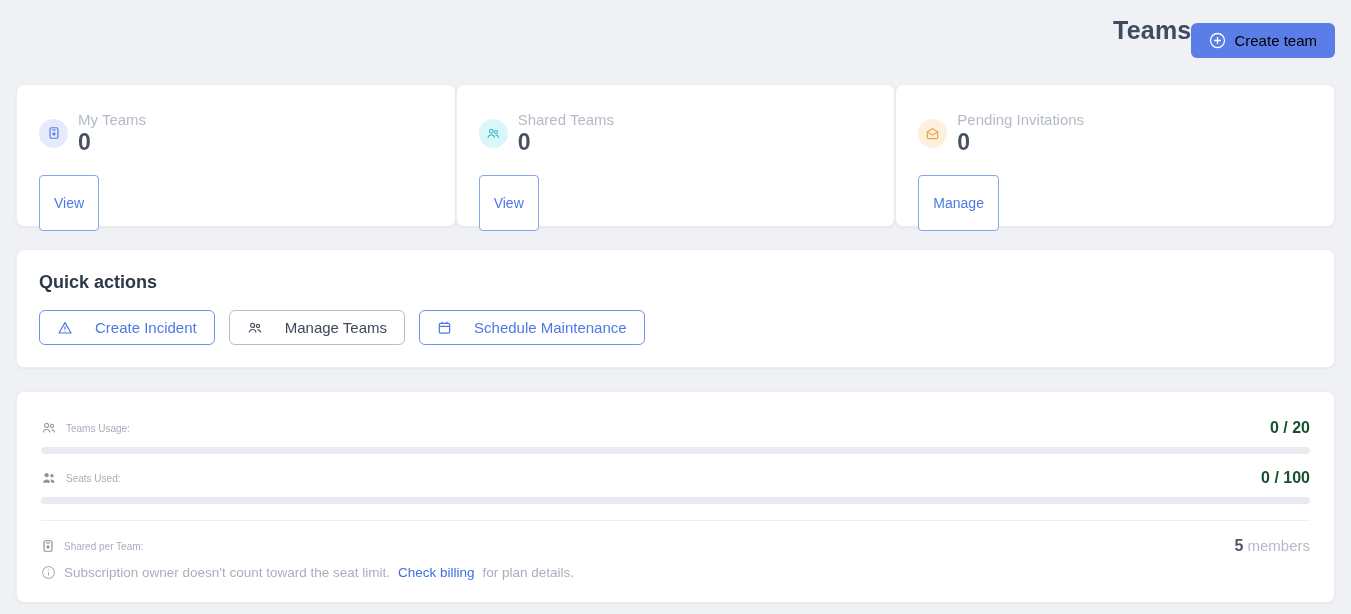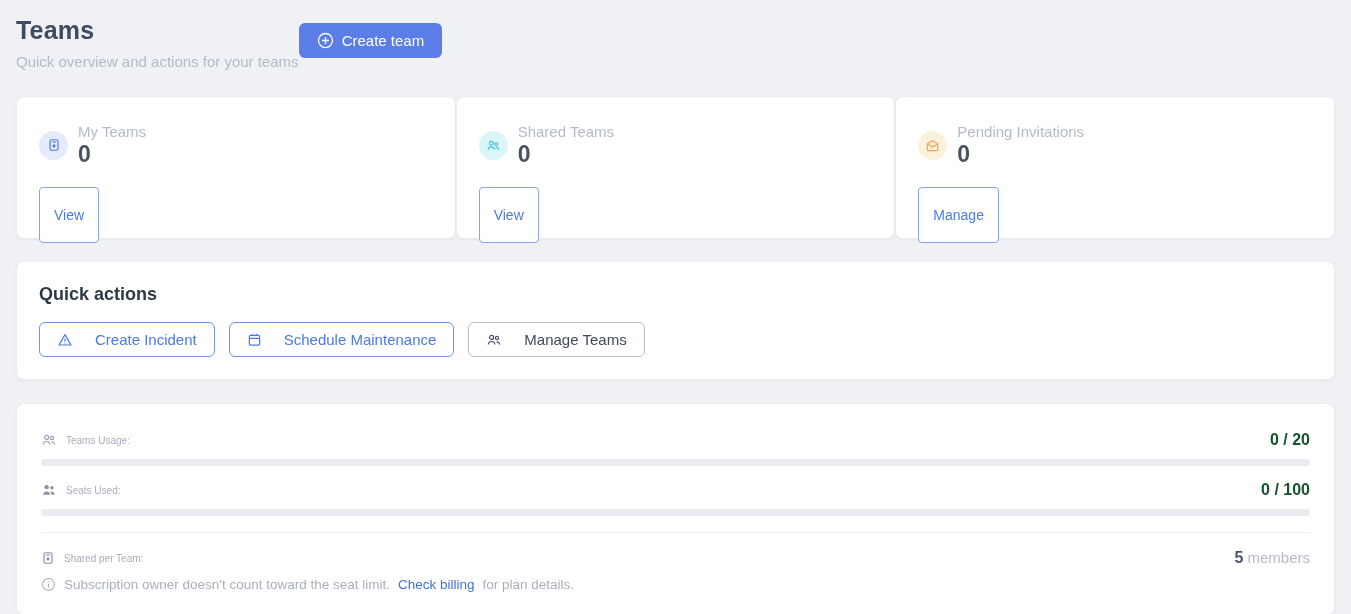--- a/index.html
+++ b/index.html
@@ -5,26 +5,26 @@
   * { margin: 0; padding: 0; box-sizing: border-box; }
   html, body { width: 1351px; height: 614px; }
   body {
     background: #eff1f4;
     font-family: "Liberation Sans", sans-serif;
     padding: 16px;
     color: #4a5568;
     overflow: hidden;
   }
   
-  .page-header { display: flex; justify-content: flex-start; align-items: flex-start; margin-bottom: 26px; }
+  .page-header { display: flex; justify-content: flex-end; align-items: flex-start; margin-bottom: 26px; }
   .page-title { font-size: 25px; font-weight: 700; color: #3d4c61; letter-spacing: .2px; }
   .page-subtitle { font-size: 15px; color: #b4bbc7; margin-top: 8px; }
   .btn-primary {
     display: inline-flex; align-items: center; gap: 8px;
-    background: #5b7de8; color: #ffffff; border: none; border-radius: 6px;
+    background: #5b7de8; color: #000000; border: none; border-radius: 6px;
     padding: 9px 18px; font-size: 15px; font-family: inherit; cursor: pointer;
     margin-top: 7px;
   }
   .btn-primary svg { display: block; }
   
   .cards-row { display: flex; margin-bottom: 22px; }
   .stat-card {
     flex: 1; background: #fff; border-radius: 8px;
     border: 1px solid #ededf1; box-shadow: 0 1px 3px rgba(20,30,50,.05);
     padding: 26px 22px 26px 22px; height: 143px;
@@ -72,21 +72,20 @@
   .note-row { display: flex; align-items: center; gap: 8px; font-size: 13.5px; color: #a8afbc; padding: 4px 0 6px; }
   .note-row svg { display: block; color: #a8afbc; flex: none; }
   .note-link { color: #3e6fe1; text-decoration: none; cursor: pointer; }
 </style>
 </head>
 <body>
 
 <div class="page-header">
   <div>
     <div class="page-title">Teams</div>
-    <div class="page-subtitle">Quick overview and actions for your teams</div>
   </div>
   <button class="btn-primary">
     <span>
       <svg width="17" height="17" viewBox="0 0 16 16" fill="none" stroke="#fff" stroke-width="1.2">
         <circle cx="8" cy="8" r="6.6"></circle>
           <path d="M8 4.8v6.4M4.8 8h6.4"></path>
       </svg>
     </span>
     <span>Create team</span>
   </button>
@@ -152,39 +151,39 @@
     <button class="qa-btn blue">
       <span>
         <svg width="16" height="16" viewBox="0 0 16 16" fill="none" stroke="#4d79e6" stroke-width="1.2">
           <path d="M8 2.6 14 13H2z" stroke-linejoin="round"></path>
             <path d="M8 6.5v3.2"></path>
             <circle cx="8" cy="11.3" r=".5" fill="#4d79e6" stroke="none"></circle>
         </svg>
       </span>
       <span>Create Incident</span>
     </button>
-    <button class="qa-btn blue">
-      <span>
-        <svg width="15" height="15" viewBox="0 0 16 16" fill="none" stroke="#4d79e6" stroke-width="1.3">
-          <rect x="2.5" y="3.5" width="11" height="10.5" rx="1.4"></rect>
-            <path d="M2.5 6.8h11M5.5 1.8v2.4M10.5 1.8v2.4"></path>
-        </svg>
-      </span>
-      <span>Schedule Maintenance</span>
-    </button>
     <button class="qa-btn gray">
       <span>
         <svg width="16" height="16" viewBox="0 0 16 16" fill="none" stroke="#4b5565" stroke-width="1.2">
           <circle cx="5.6" cy="5.4" r="2"></circle>
             <circle cx="11" cy="6" r="1.6"></circle>
           <path d="M2.3 12.6c0-1.9 1.5-3.1 3.3-3.1s3.3 1.2 3.3 3.1"></path>
             <path d="M10.5 9.8c1.7.1 3.1 1.2 3.1 2.8"></path>
         </svg>
       </span>
       <span>Manage Teams</span>
+    </button>
+    <button class="qa-btn blue">
+      <span>
+        <svg width="15" height="15" viewBox="0 0 16 16" fill="none" stroke="#4d79e6" stroke-width="1.3">
+          <rect x="2.5" y="3.5" width="11" height="10.5" rx="1.4"></rect>
+            <path d="M2.5 6.8h11M5.5 1.8v2.4M10.5 1.8v2.4"></path>
+        </svg>
+      </span>
+      <span>Schedule Maintenance</span>
     </button>
   </div>
 </div>
 
 <div class="panel usage-panel">
 
   <div class="usage-row">
     <div class="usage-label">
       <span>
         <svg width="16" height="16" viewBox="0 0 16 16" fill="none" stroke="#9aa2b1" stroke-width="1.2">

